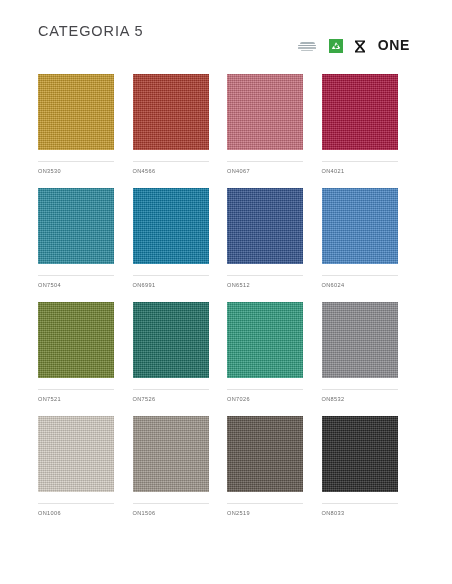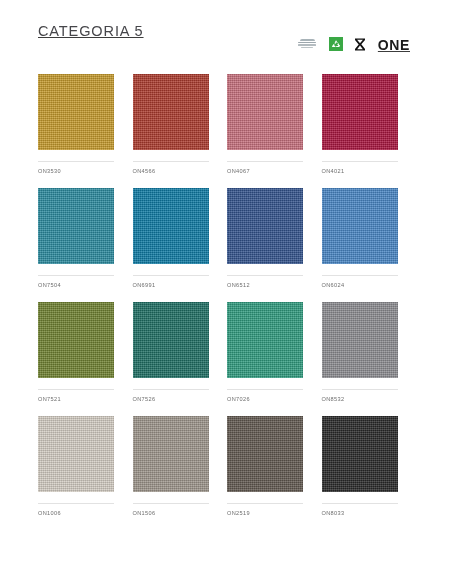--- a/index.html
+++ b/index.html
@@ -20,33 +20,32 @@
   .header {
     position: absolute;
     left: 0; top: 0;
     width: 452px;
     height: 62px;
     display: flex;
     align-items: center;
     justify-content: space-between;
     padding: 0 42px 0 38px;
     box-sizing: border-box;
-    text-decoration: underline;
   }
   .page-title {
     font-size: 14.5px;
     letter-spacing: 0.9px;
     font-weight: 400;
     color: #46464a;
     white-space: nowrap;
   }
 
   .logo-cluster {
     display: flex;
-    align-items: flex-start;
+    align-items: flex-end;
     gap: 11px;
     margin-top: 28px;
   }
 
   
   .cert-mark {
     width: 21px;
     height: 13px;
     display: flex;
     flex-direction: column;

